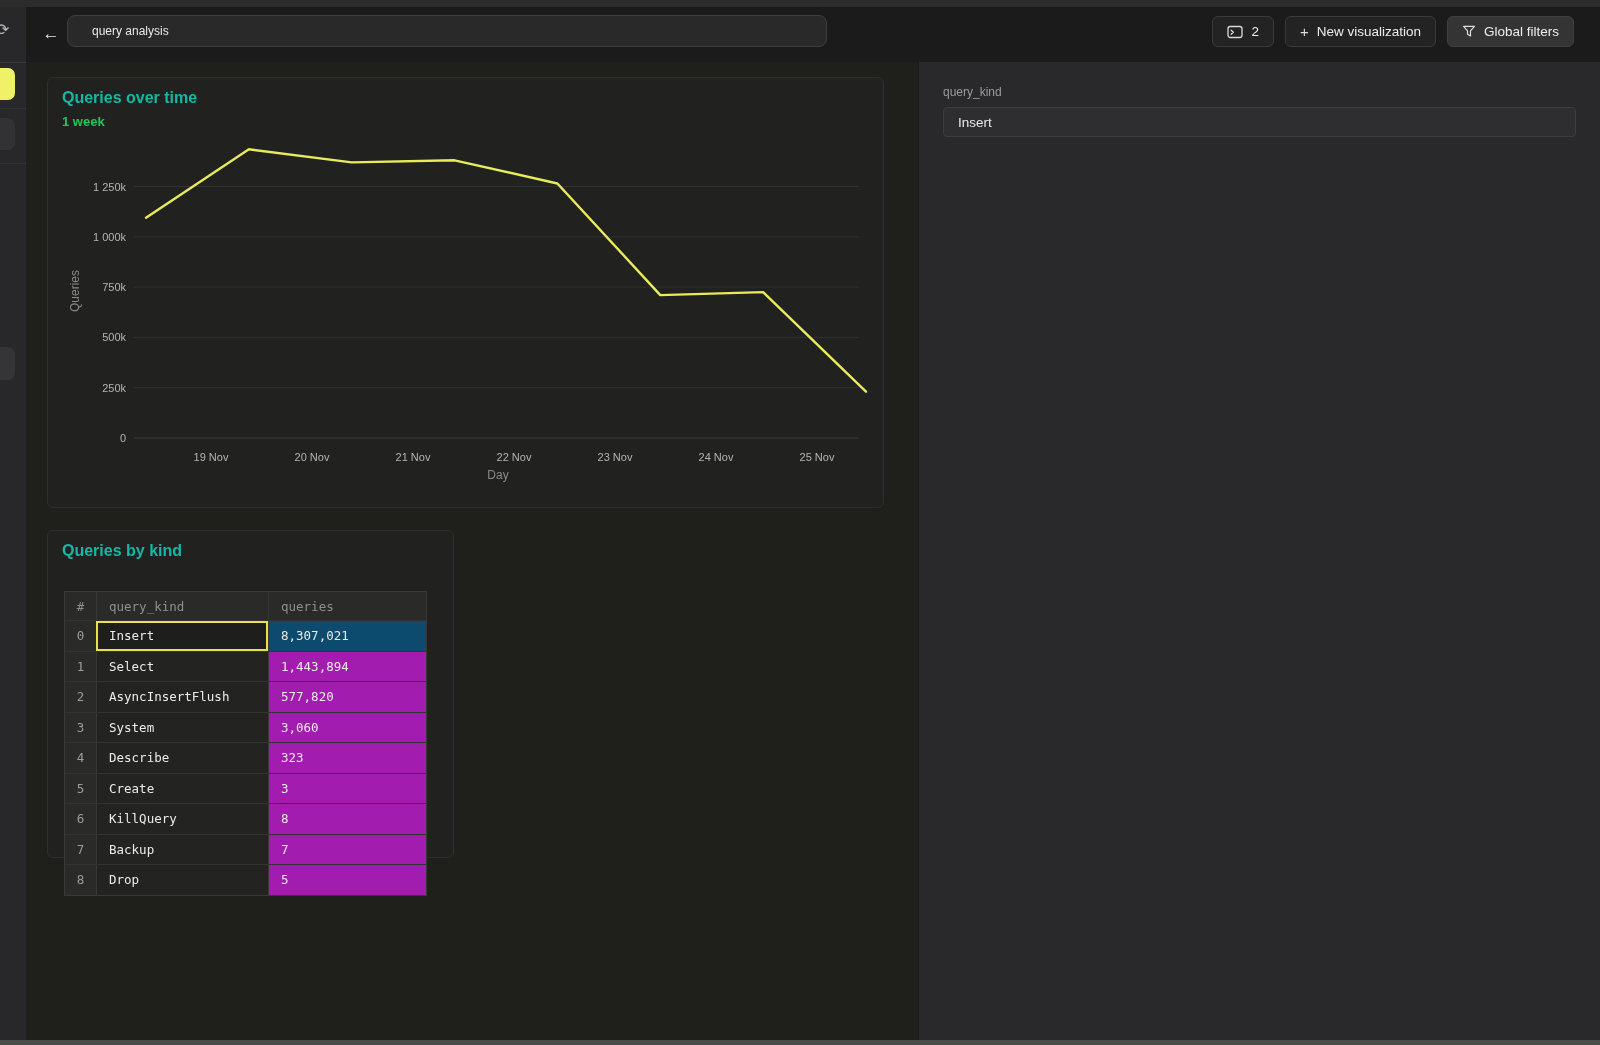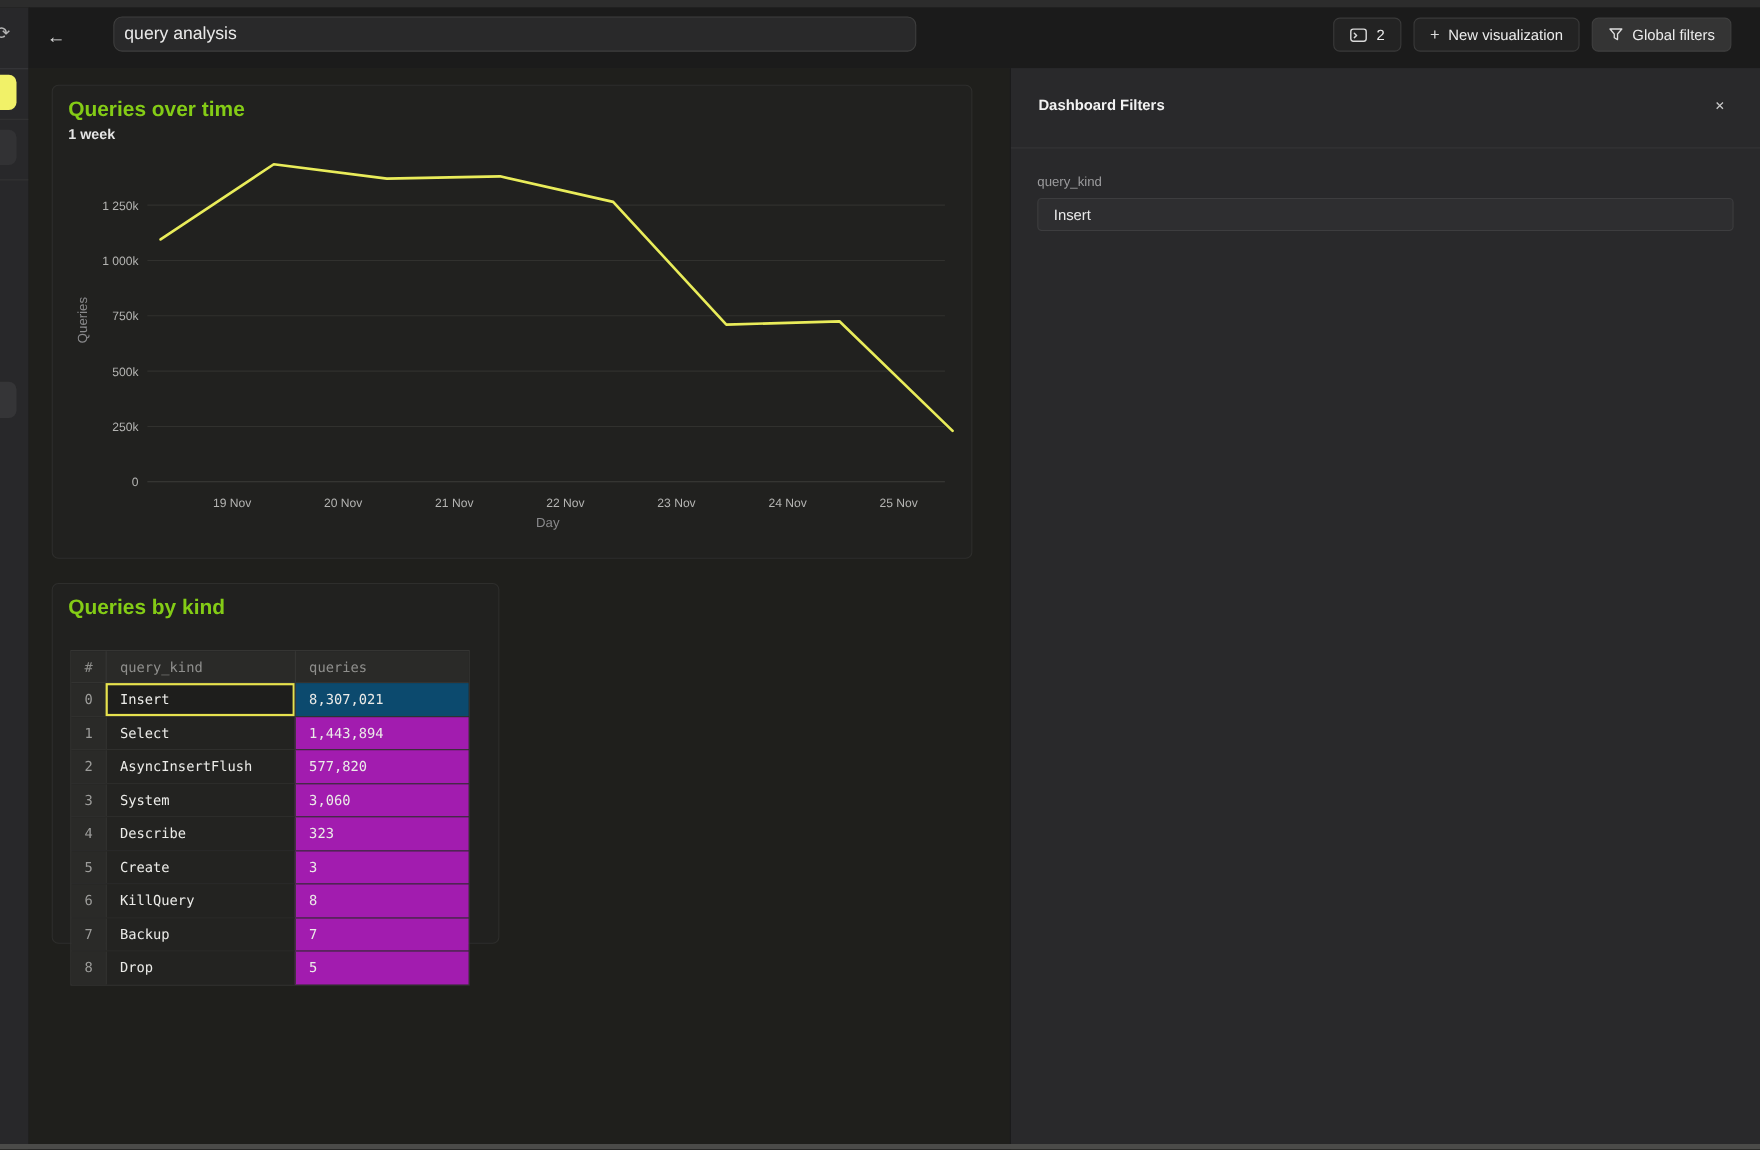--- a/index.html
+++ b/index.html
@@ -20,36 +20,36 @@
   .pill.g1{top:111px;height:32px;background:#323234;}
   .pill.g2{top:340px;height:33px;background:#353537;}
   .rail-div{position:absolute;left:0;width:100%;height:1px;background:#323234;}
   .rail-div.d1{top:101px;}
   .rail-div.d2{top:156px;}
 
   
   .topbar{position:absolute;left:26px;top:7px;right:0;height:55px;background:#1b1b1b;border-bottom:1px solid #2c2c2c;}
   .back{position:absolute;left:12px;top:12px;width:26px;height:30px;background:none;border:none;color:#e4e4e4;font-size:17px;cursor:pointer;padding:0;}
   .title-input{position:absolute;left:41px;top:8px;width:710px;height:30px;background:#29292a;
-    border:1px solid #3e3e3e;border-radius:8px;color:#e9e9e9;font-size:16px;padding:0 9px;
-    font-family:"Liberation Sans",sans-serif;outline:none;margin-left:36px;}
+    border:1px solid #3e3e3e;border-radius:8px;color:#e9e9e9;font-size:12px;padding:0 24px;
+    font-family:"Liberation Sans",sans-serif;outline:none;}
   .tb-actions{position:absolute;right:26px;top:9px;display:flex;gap:11px;}
   .tbtn{height:31px;display:flex;align-items:center;gap:8px;padding:0 14px;border-radius:6px;
     background:#232323;border:1px solid #3a3a3a;color:#ececec;font-size:13.5px;cursor:pointer;
     font-family:"Liberation Sans",sans-serif;white-space:nowrap;}
   .tbtn.lighter{background:#343434;border-color:#3f3f3f;}
   .tbtn .plus{font-size:15px;color:#dcdcdc;line-height:1;}
   .tbtn svg{display:block;}
 
   
   .main{position:absolute;left:26px;top:62px;width:892px;bottom:0;background:#1f1f1c;}
   .card{position:absolute;background:#21211f;border:1px solid #2e2e2c;border-radius:6px;box-sizing:border-box;}
-  .card h2{position:absolute;left:14px;top:11px;margin:0;font-size:19px;font-weight:700;color:#84cc16;}
+  .card h2{position:absolute;left:14px;top:11px;margin:0;font-size:16px;font-weight:700;color:#14b8a6;}
   .chart-card{left:21px;top:15px;width:837px;height:431px;}
-  .chart-card .sub{position:absolute;left:14px;top:36px;font-size:13px;font-weight:700;color:#e5e5e5;}
+  .chart-card .sub{position:absolute;left:14px;top:36px;font-size:13px;font-weight:700;color:#22c55e;}
   .chart{position:absolute;left:13px;top:58px;}
   .chart .tick{font-family:"Liberation Sans",sans-serif;font-size:11px;fill:#b4b4b2;}
   .chart .axis-name{font-family:"Liberation Sans",sans-serif;font-size:12px;fill:#8a8a8c;}
 
   .table-card{left:21px;top:468px;width:407px;height:328px;}
   .tbl{position:absolute;left:16px;top:60px;width:363px;border:1px solid #383836;box-sizing:border-box;
     font-family:"DejaVu Sans Mono","Liberation Mono",monospace;font-size:12.5px;}
   .trow{display:flex;height:30.5px;border-top:1px solid #333331;box-sizing:border-box;}
   .trow.thead{height:28px;border-top:none;background:#2a2a28;}
   .tcell{display:flex;align-items:center;box-sizing:border-box;}
@@ -198,23 +198,19 @@
         <div class="trow">
           <div class="tcell c0">8</div>
           <div class="tcell c1">Drop</div>
           <div class="tcell c2">5</div>
         </div>
       </div>
   </section>
 </main>
 
 <aside class="panel">
-  <div class="panel-head">
-    <span class="ptitle">Dashboard Filters</span>
-    <button class="close">✕</button>
-  </div>
   <div class="field">
     <label>query_kind</label>
     <input class="finput" value="Insert" style="">
   </div>
 </aside>
 
 <div class="bottom-strip"></div>
 
 </body></html>

